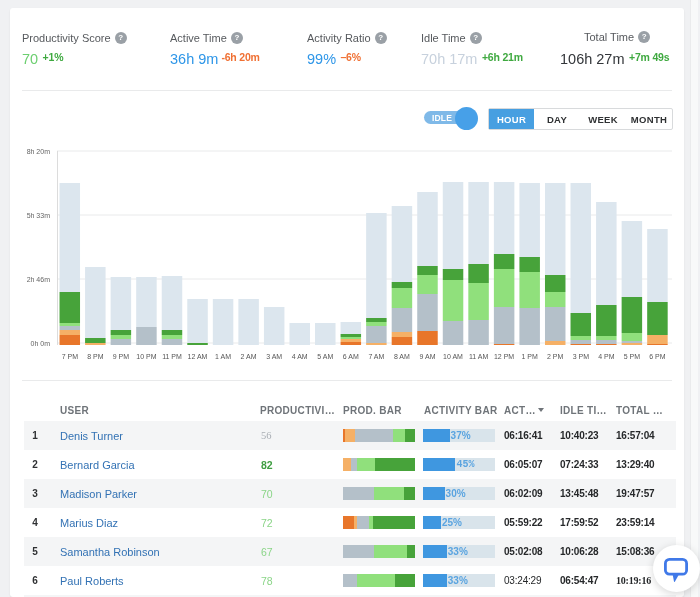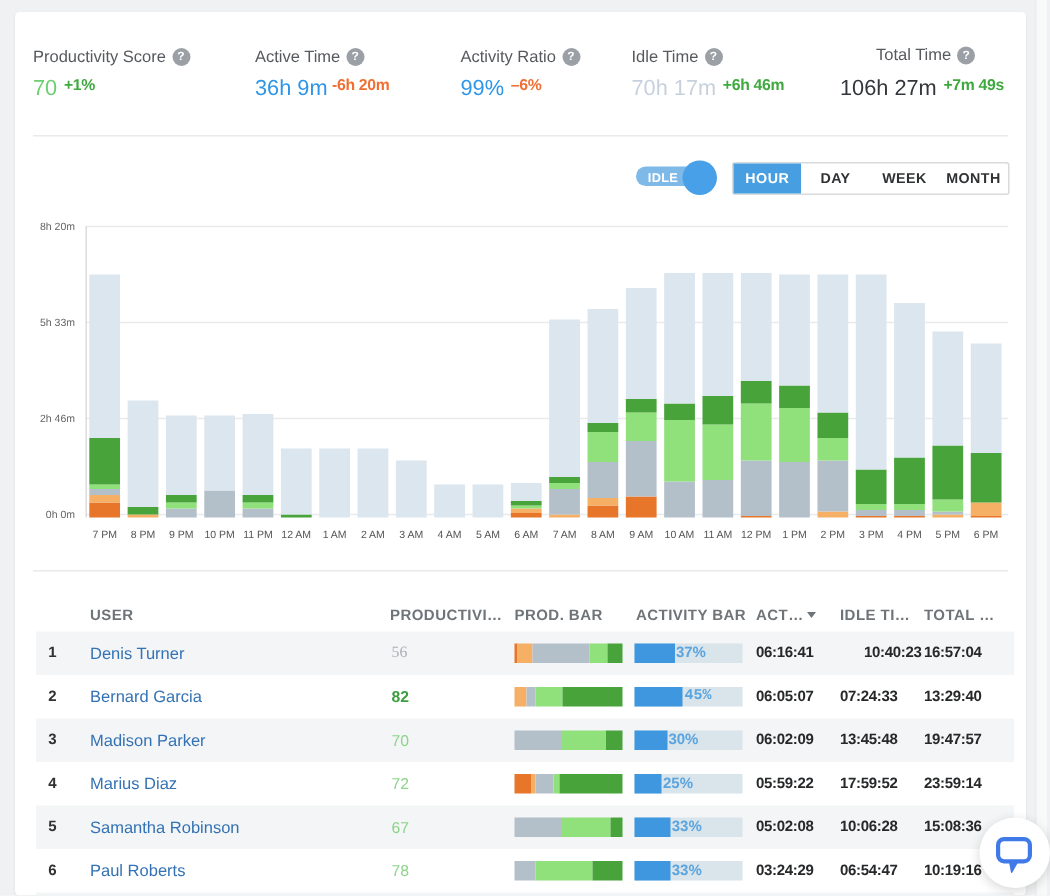--- a/index.html
+++ b/index.html
@@ -17,21 +17,21 @@
 <body>
 <div class="card"></div>
 <div style="position:absolute;left:690px;top:0;width:8px;height:597px;background:#f8f9f9;border-left:1px solid #eaebec;"></div>
 <div style="position:absolute;left:22px;top:31px;height:14px;display:flex;align-items:center;font-size:11px;color:#56595d;">Productivity Score<span class="q">?</span></div>
 <div style="position:absolute;left:22px;top:50px;white-space:nowrap;"><span class="v" style="color:#6ccf70;">70</span> <span class="delta" style="color:#3fa940;">+1%</span></div>
 <div style="position:absolute;left:170px;top:31px;height:14px;display:flex;align-items:center;font-size:11px;color:#56595d;">Active Time<span class="q">?</span></div>
 <div style="position:absolute;left:170px;top:50px;white-space:nowrap;"><span class="v" style="color:#2e96e8;">36h 9m</span><span class="delta" style="color:#f07033;margin-left:3px;">-6h 20m</span></div>
 <div style="position:absolute;left:307px;top:31px;height:14px;display:flex;align-items:center;font-size:11px;color:#56595d;">Activity Ratio<span class="q">?</span></div>
 <div style="position:absolute;left:307px;top:50px;white-space:nowrap;"><span class="v" style="color:#2e96e8;">99%</span> <span class="delta" style="color:#f07033;">–6%</span></div>
 <div style="position:absolute;left:421px;top:31px;height:14px;display:flex;align-items:center;font-size:11px;color:#56595d;">Idle Time<span class="q">?</span></div>
-<div style="position:absolute;left:421px;top:50px;white-space:nowrap;"><span class="v" style="color:#c7d1dd;">70h 17m</span> <span class="delta" style="color:#3fa940;">+6h 46m</span></div>
+<div style="position:absolute;left:421px;top:50px;white-space:nowrap;"><span class="v" style="color:#c7d1dd;">70h 17m</span> <span class="delta" style="color:#3fa940;">+6h 21m</span></div>
 <div style="position:absolute;left:584px;top:31px;height:14px;display:flex;align-items:flex-start;font-size:11px;color:#56595d;">Total Time<span class="q">?</span></div>
 <div style="position:absolute;left:560px;top:50px;white-space:nowrap;"><span class="v" style="color:#33363a;">106h 27m</span> <span class="delta" style="color:#3fa940;">+7m 49s</span></div>
 <div class="hr" style="top:90px;"></div>
 <div style="position:absolute;left:424px;top:111px;width:43px;height:13px;background:#7fb9e8;border-radius:6.5px;"></div>
 <div class="ct" style="left:427px;top:111px;width:30px;height:13px;color:#fff;font-size:8.5px;font-weight:bold;letter-spacing:0.2px;">IDLE</div>
 <div style="position:absolute;left:455px;top:106.5px;width:23px;height:23px;border-radius:50%;background:#47a0e8;"></div>
 <div style="position:absolute;left:488px;top:108px;width:185px;height:22px;background:#fff;border:1px solid #d8dadc;border-radius:2px;"></div>
 <div class="ct" style="left:489px;top:109px;width:45px;height:20px;background:#479fe1;color:#fff;font-size:9.5px;font-weight:bold;letter-spacing:0.3px;">HOUR</div>
 <div class="ct" style="left:534px;top:109px;width:46px;height:20px;color:#2f3133;font-size:9.5px;font-weight:bold;letter-spacing:0.3px;">DAY</div>
 <div class="ct" style="left:580px;top:109px;width:46px;height:20px;color:#2f3133;font-size:9.5px;font-weight:bold;letter-spacing:0.3px;">WEEK</div>
@@ -174,21 +174,21 @@
 <div class="lt" style="left:261px;top:421px;height:29px;color:#a9aeb4;font-weight:normal;font-size:10.5px;font-family:Liberation Serif, serif;">56</div>
 <div style="position:absolute;left:343px;top:429.0px;width:2px;height:13px;background:#e8762a;"></div>
 <div style="position:absolute;left:345px;top:429.0px;width:10px;height:13px;background:#f5b066;"></div>
 <div style="position:absolute;left:355px;top:429.0px;width:38px;height:13px;background:#b4c0c9;"></div>
 <div style="position:absolute;left:393px;top:429.0px;width:12px;height:13px;background:#90e07c;"></div>
 <div style="position:absolute;left:405px;top:429.0px;width:10px;height:13px;background:#47a33a;"></div>
 <div style="position:absolute;left:423px;top:429.0px;width:72px;height:13px;background:#d9e4eb;"></div>
 <div style="position:absolute;left:423px;top:429.0px;width:26.6px;height:13px;background:#3f97e0;"></div>
 <div class="lt" style="left:450.6px;top:421px;height:29px;color:#5aa4e0;font-weight:bold;font-size:10px;">37%</div>
 <div class="lt" style="left:504px;top:421px;height:29px;color:#26282a;font-weight:bold;font-size:10px;letter-spacing:-0.2px;">06:16:41</div>
-<div class="lt" style="left:576px;top:421px;height:29px;color:#26282a;font-weight:bold;font-size:10px;letter-spacing:-0.2px;text-align:center;">10:40:23</div>
+<div class="lt" style="left:560px;top:421px;height:29px;color:#26282a;font-weight:bold;font-size:10px;letter-spacing:-0.2px;text-align:center;">10:40:23</div>
 <div class="lt" style="left:616px;top:421px;height:29px;color:#26282a;font-weight:bold;font-size:10px;letter-spacing:-0.2px;">16:57:04</div>
 <div style="position:absolute;left:24px;top:450px;width:652px;height:29px;background:#fff;"></div>
 <div class="ct" style="left:24px;top:450px;width:22px;height:29px;color:#2f3133;font-weight:bold;font-size:10px;">2</div>
 <div class="lt" style="left:60px;top:450px;height:29px;color:#3372b4;font-size:11px;">Bernard Garcia</div>
 <div class="lt" style="left:261px;top:450px;height:29px;color:#3f9e42;font-weight:bold;font-size:10.5px;">82</div>
 <div style="position:absolute;left:343px;top:458.0px;width:8px;height:13px;background:#f5b066;"></div>
 <div style="position:absolute;left:351px;top:458.0px;width:6px;height:13px;background:#b4c0c9;"></div>
 <div style="position:absolute;left:357px;top:458.0px;width:18px;height:13px;background:#90e07c;"></div>
 <div style="position:absolute;left:375px;top:458.0px;width:40px;height:13px;background:#47a33a;"></div>
 <div style="position:absolute;left:423px;top:458.0px;width:72px;height:13px;background:#d9e4eb;"></div>
@@ -241,20 +241,20 @@
 <div style="position:absolute;left:24px;top:566px;width:652px;height:29px;background:#fff;"></div>
 <div class="ct" style="left:24px;top:566px;width:22px;height:29px;color:#2f3133;font-weight:bold;font-size:10px;">6</div>
 <div class="lt" style="left:60px;top:566px;height:29px;color:#3372b4;font-size:11px;">Paul Roberts</div>
 <div class="lt" style="left:261px;top:566px;height:29px;color:#8bd588;font-weight:normal;font-size:10.5px;">78</div>
 <div style="position:absolute;left:343px;top:574.0px;width:14px;height:13px;background:#b4c0c9;"></div>
 <div style="position:absolute;left:357px;top:574.0px;width:38px;height:13px;background:#90e07c;"></div>
 <div style="position:absolute;left:395px;top:574.0px;width:20px;height:13px;background:#47a33a;"></div>
 <div style="position:absolute;left:423px;top:574.0px;width:72px;height:13px;background:#d9e4eb;"></div>
 <div style="position:absolute;left:423px;top:574.0px;width:23.8px;height:13px;background:#3f97e0;"></div>
 <div class="lt" style="left:447.8px;top:566px;height:29px;color:#5aa4e0;font-weight:bold;font-size:10px;">33%</div>
-<div class="lt" style="left:504px;top:566px;height:29px;color:#26282a;font-weight:bold;font-size:10px;letter-spacing:-0.2px;">03:24:29</div>
+<div class="lt" style="left:504px;top:566px;height:29px;color:#26282a;font-weight:normal;font-size:10px;letter-spacing:-0.2px;">03:24:29</div>
 <div class="lt" style="left:560px;top:566px;height:29px;color:#26282a;font-weight:bold;font-size:10px;letter-spacing:-0.2px;">06:54:47</div>
-<div class="lt" style="left:616px;top:566px;height:29px;color:#26282a;font-weight:bold;font-size:10px;letter-spacing:-0.2px;">10:19:16</div>
+<div class="lt" style="left:616px;top:566px;height:29px;color:#26282a;font-weight:bold;font-size:10px;letter-spacing:-0.2px;font-family:Liberation Serif, serif;">10:19:16</div>
 <div style="position:absolute;left:24px;top:595px;width:652px;height:3px;background:#f4f5f6;"></div>
 <div style="position:absolute;left:653px;top:545px;width:47px;height:47px;border-radius:50%;background:#fff;box-shadow:0 2px 8px rgba(0,0,0,0.16);"></div>
 <svg width="26" height="26" viewBox="0 0 26 26" style="position:absolute;left:663px;top:557px;">
 <path d="M6.4 2.4 h13.2 a4 4 0 0 1 4 4 v6.8 a4 4 0 0 1 -4 4 h-13.2 a4 4 0 0 1 -4 -4 v-6.8 a4 4 0 0 1 4 -4 z" fill="none" stroke="#4079e8" stroke-width="2.8"></path>
 <path d="M9.5 16.8 L11.0 24.6 Q11.3 25.5 12.0 24.5 L16.3 16.8 z" fill="#4079e8"></path>
 </svg>
 </body></html>

